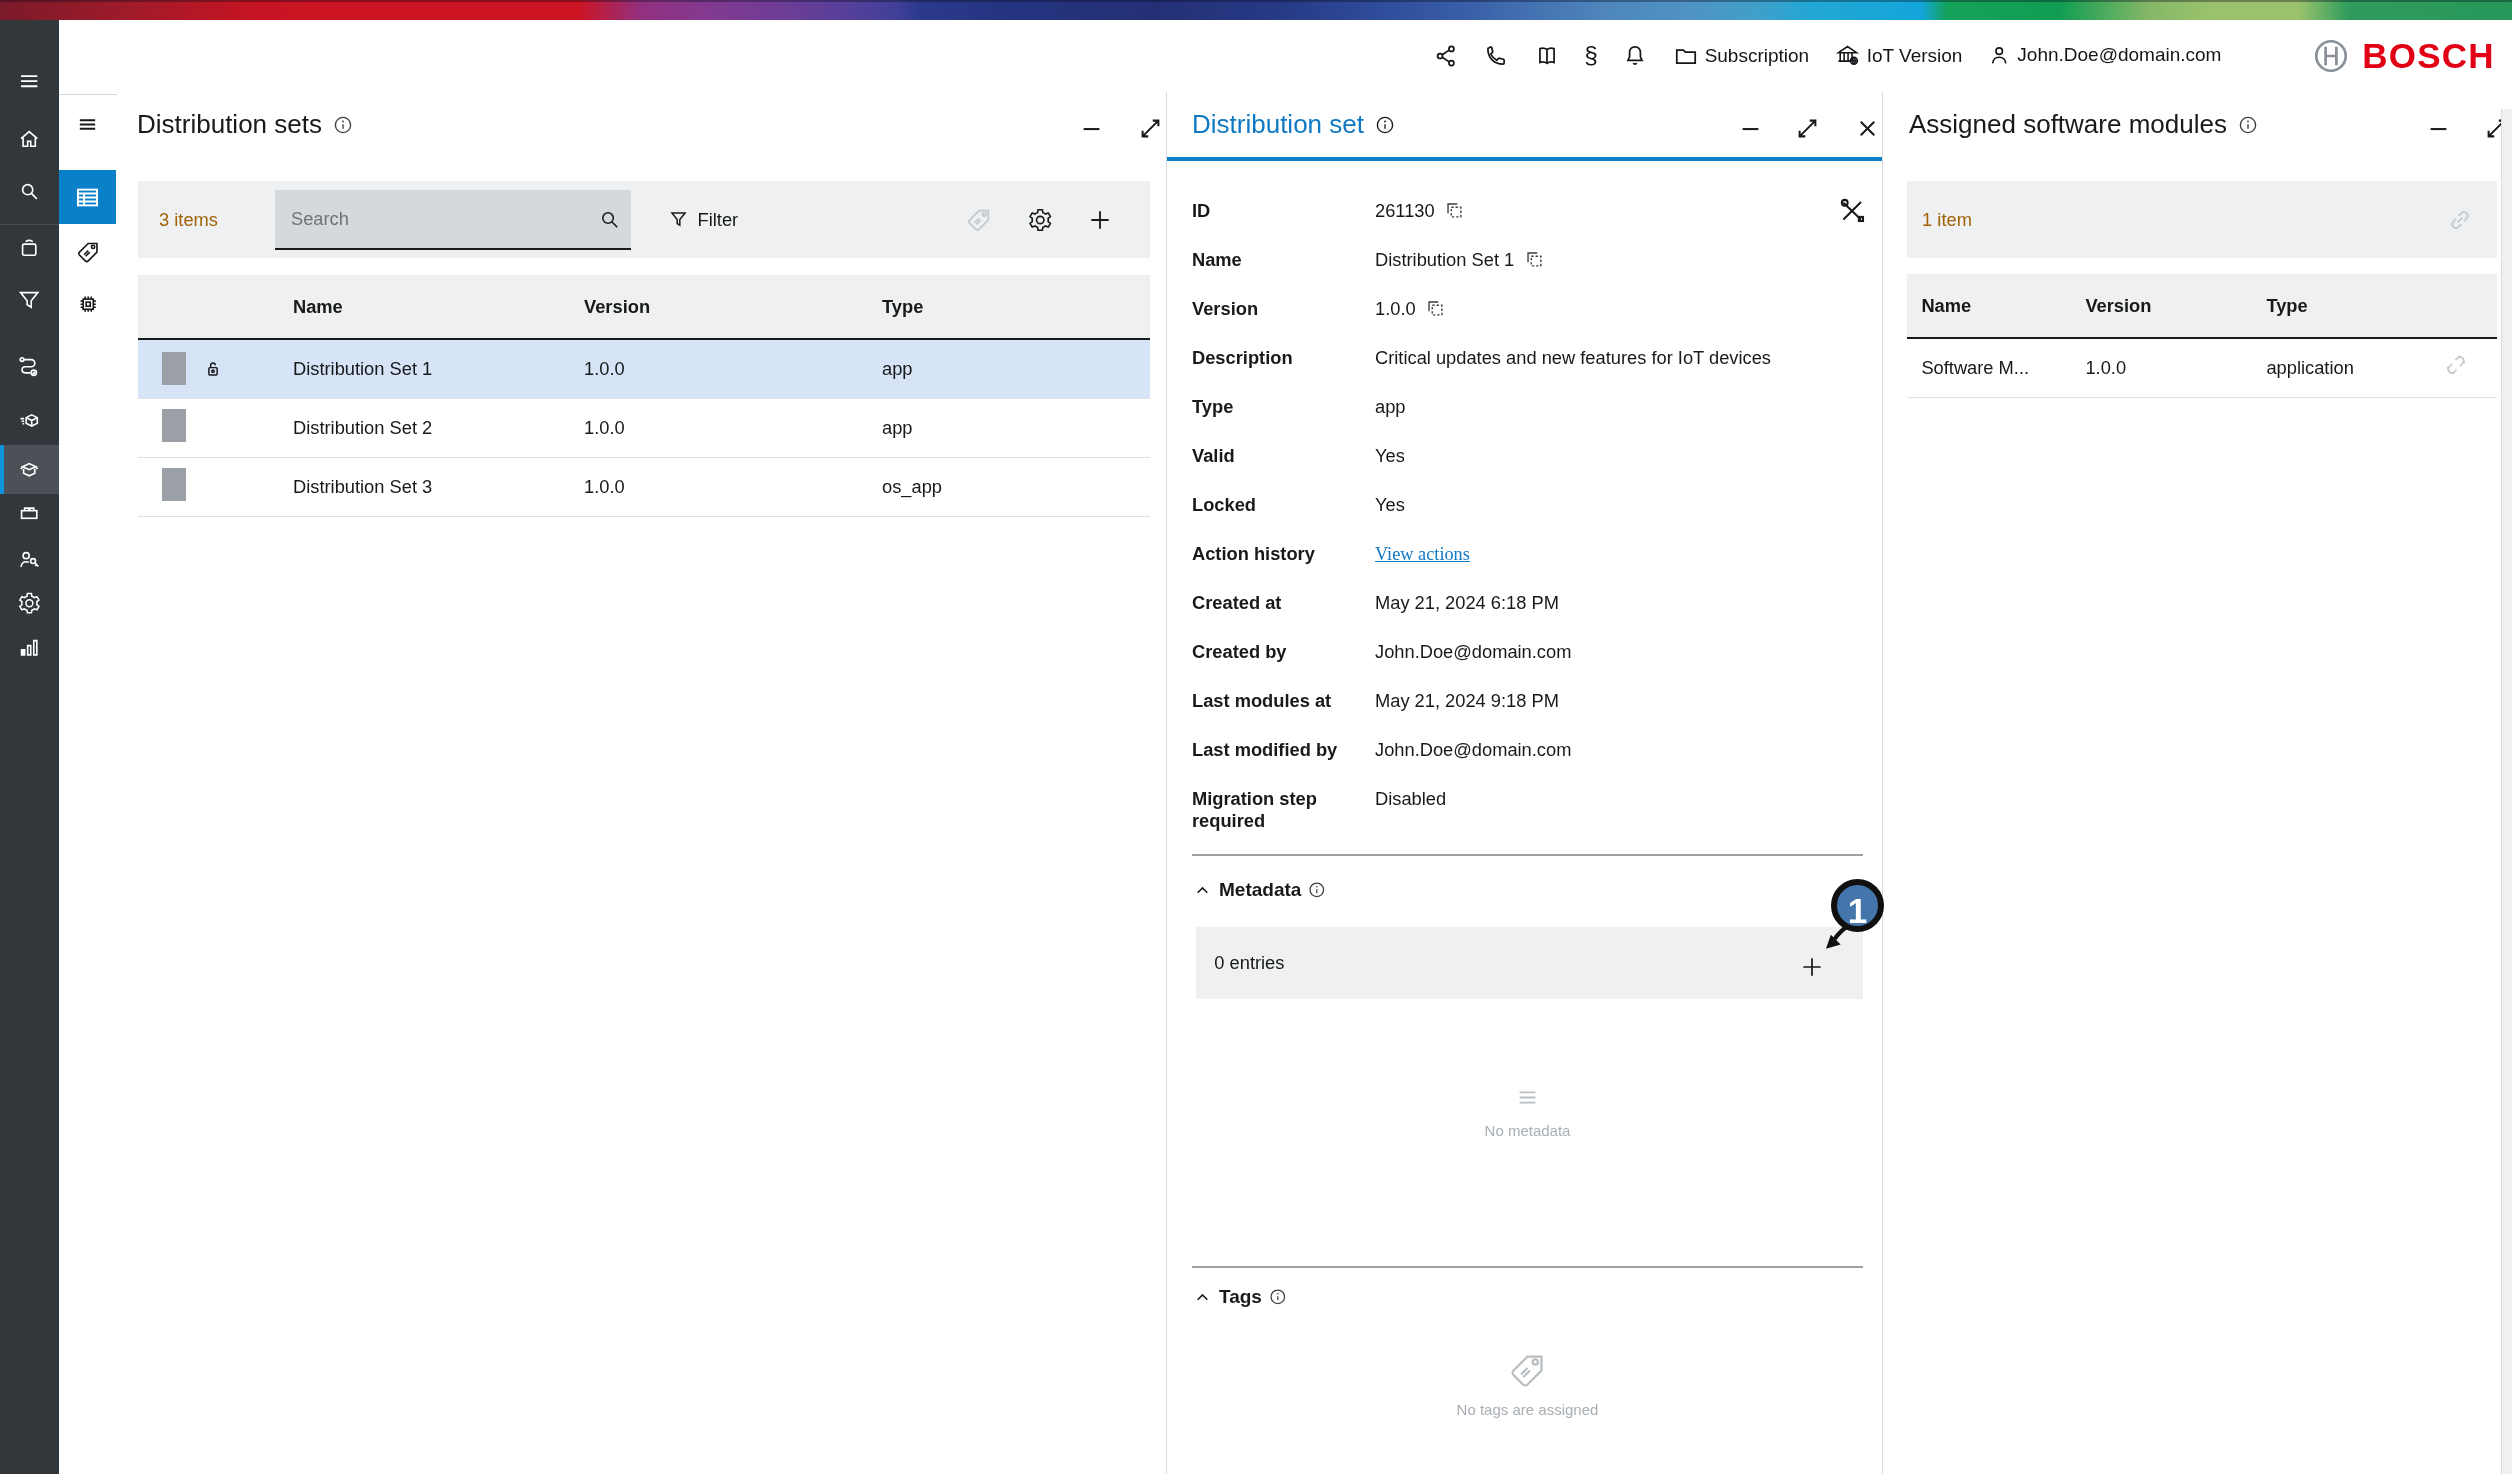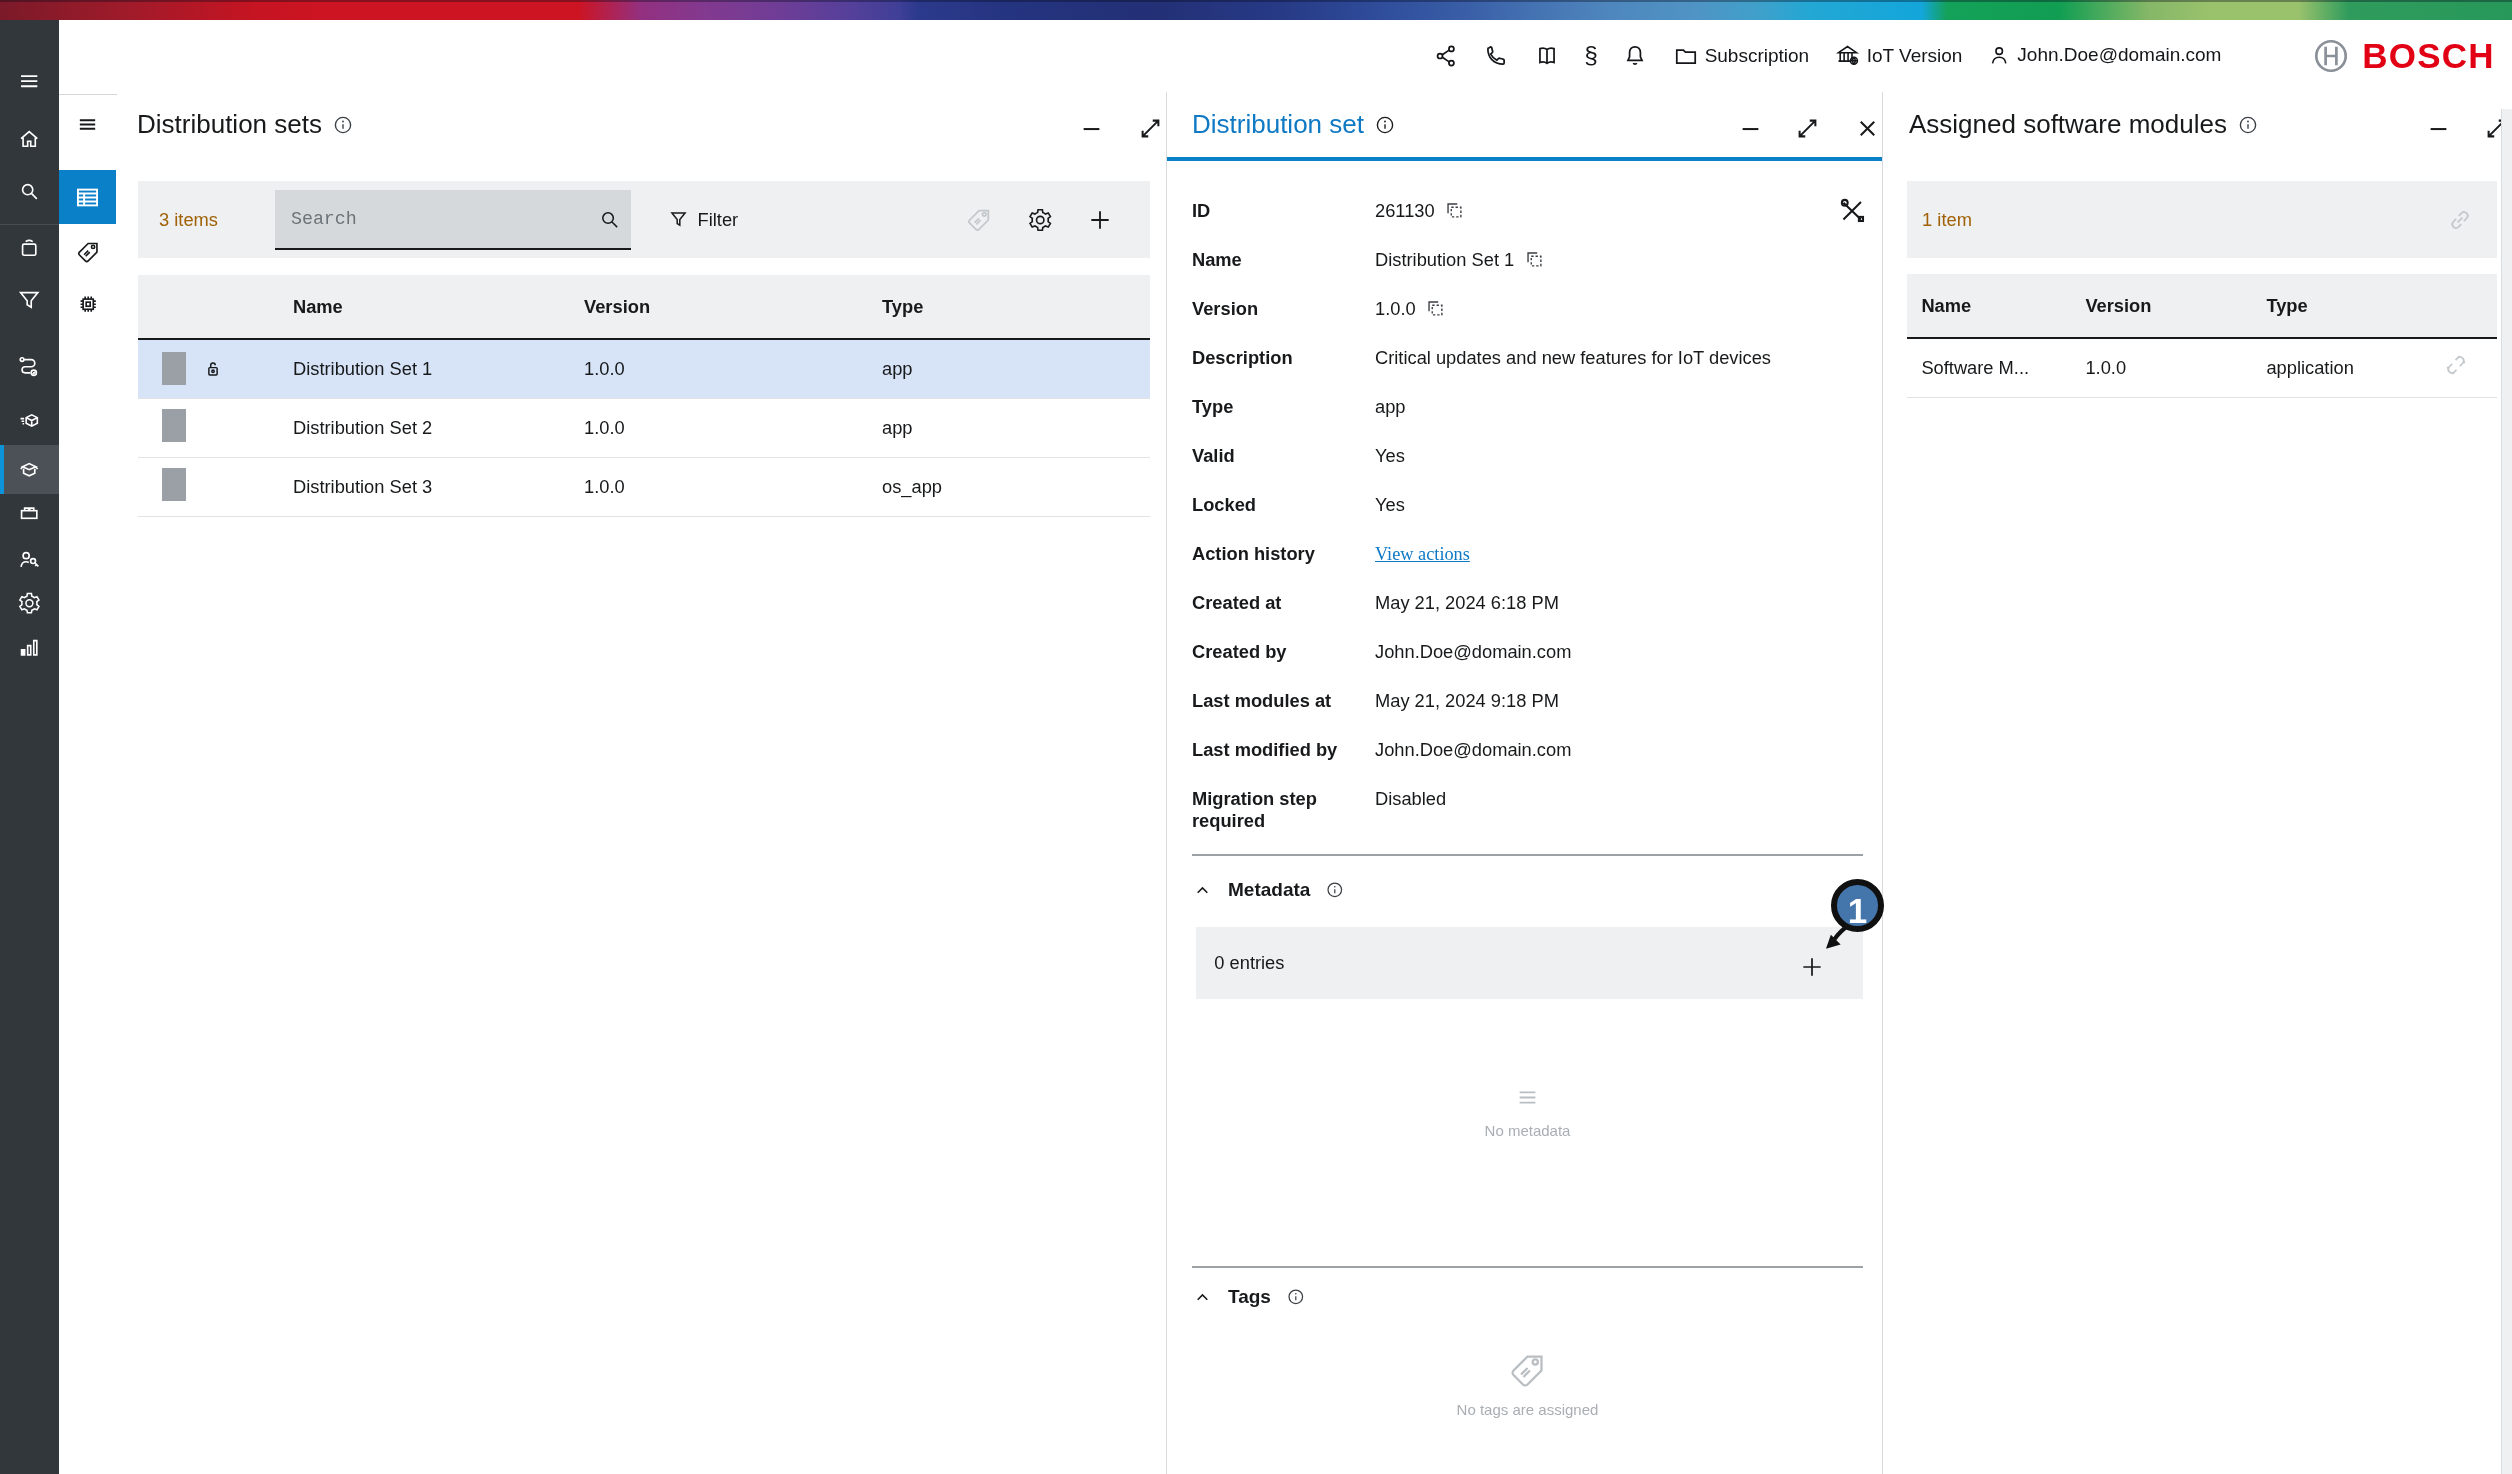--- a/index.html
+++ b/index.html
@@ -48,21 +48,21 @@
   .panel-head { position:absolute; top:17px; left:0; right:0; height:43px; }
   .panel-title { display:flex; align-items:center; gap:9.8px; font-size:26px; color:#17191b; }
   .panel-det .panel-title { color:#0f79c4; }
   .ph-btn { position:absolute; top:6.1px; width:29px; height:29px; color:#17191b; cursor:pointer; }
   .active-line { position:absolute; left:0; top:65px; width:100%; height:4.3px; background:#0a80c8; }
 
   .toolbar { position:absolute; top:89px; height:77px; background:#eef0f1; display:flex; align-items:center; }
   .tb-count { font-size:18.3px; color:#a16207; }
   .searchbox { position:relative; width:356px; height:60px; background:#d5d9db; border-bottom:2.4px solid #17191b; }
   .searchbox input { width:100%; height:100%; background:transparent; border:none; outline:none;
-    font-size:18.3px; color:#17191b; padding:0 43px 0 16px; font-family:Liberation Mono, monospace; }
+    font-size:18.3px; color:#17191b; padding:0 43px 0 16px; font-family:Liberation Sans, sans-serif; }
   .searchbox input::placeholder { color:#6d7479; opacity:1; }
   .search-mag { position:absolute; right:9.8px; top:18.3px; width:23px; height:23px; color:#17191b; }
   .filter-wrap { display:flex; align-items:center; gap:8.6px; font-size:18.3px; cursor:pointer; }
   .tool-ico { width:26px; height:26px; color:#17191b; cursor:pointer; }
   .tool-ico.disabled { color:#c2c8cc; }
 
   table.grid { border-collapse:collapse; position:absolute; font-size:18.3px; }
   table.grid th { background:#eef0f1; text-align:left; font-weight:bold; height:64px; padding:0; }
   table.grid tbody tr { height:59px; border-bottom:1.2px solid #e0e3e5; cursor:pointer; }
   table.grid thead tr { border-bottom:2.4px solid #17191b; }
@@ -72,21 +72,21 @@
   
   .fields { position:absolute; left:25px; top:96px; width:671px; }
   .frow { display:flex; min-height:49px; align-items:flex-start; }
   .flabel { width:183px; font-weight:bold; font-size:18.3px; line-height:22px; padding-top:12.2px; }
   .fvalue { flex:1; font-size:18.3px; line-height:22px; padding-top:12.2px; display:flex; align-items:flex-start; gap:8.6px; }
   .link { color:#0f79c4; text-decoration:underline; cursor:pointer;font-family:Liberation Serif, serif; }
   .copy-ico { width:22px; height:22px; color:#3a3f44; cursor:pointer; flex:none; margin-top:-1.2px; }
   .tools-btn { position:absolute; top:104px; left:671px; width:29px; height:29px; color:#17191b; cursor:pointer; }
 
   .hdivider { position:absolute; left:25px; width:671px; height:1.8px; background:#9ba1a5; }
-  .sect-head { position:absolute; left:25px; display:flex; align-items:center; gap:15px; }
+  .sect-head { position:absolute; left:25px; display:flex; align-items:center; gap:6px; }
   .sect-title { font-size:19px; font-weight:bold; }
   .chev { width:21px; height:21px; color:#17191b; cursor:pointer; }
   .info-sm { width:19.6px; height:19.6px; color:#3a3f44; cursor:pointer; }
   .entries-bar { position:absolute; left:29px; top:835px; width:667px; height:72px; background:#eef0f1;
     display:flex; align-items:center; }
   .entries-text { font-size:18.3px; margin-left:18.3px; }
   .add-btn { position:absolute; right:38px; top:27px; width:26px; height:26px; color:#17191b; cursor:pointer; }
   .empty-block { position:absolute; left:25px; width:671px; text-align:center; color:#a9aeb3; }
   .empty-text { font-size:15px; margin-top:8.6px; }
   .empty-ico { width:27px; height:27px; color:#b9bec2; }

